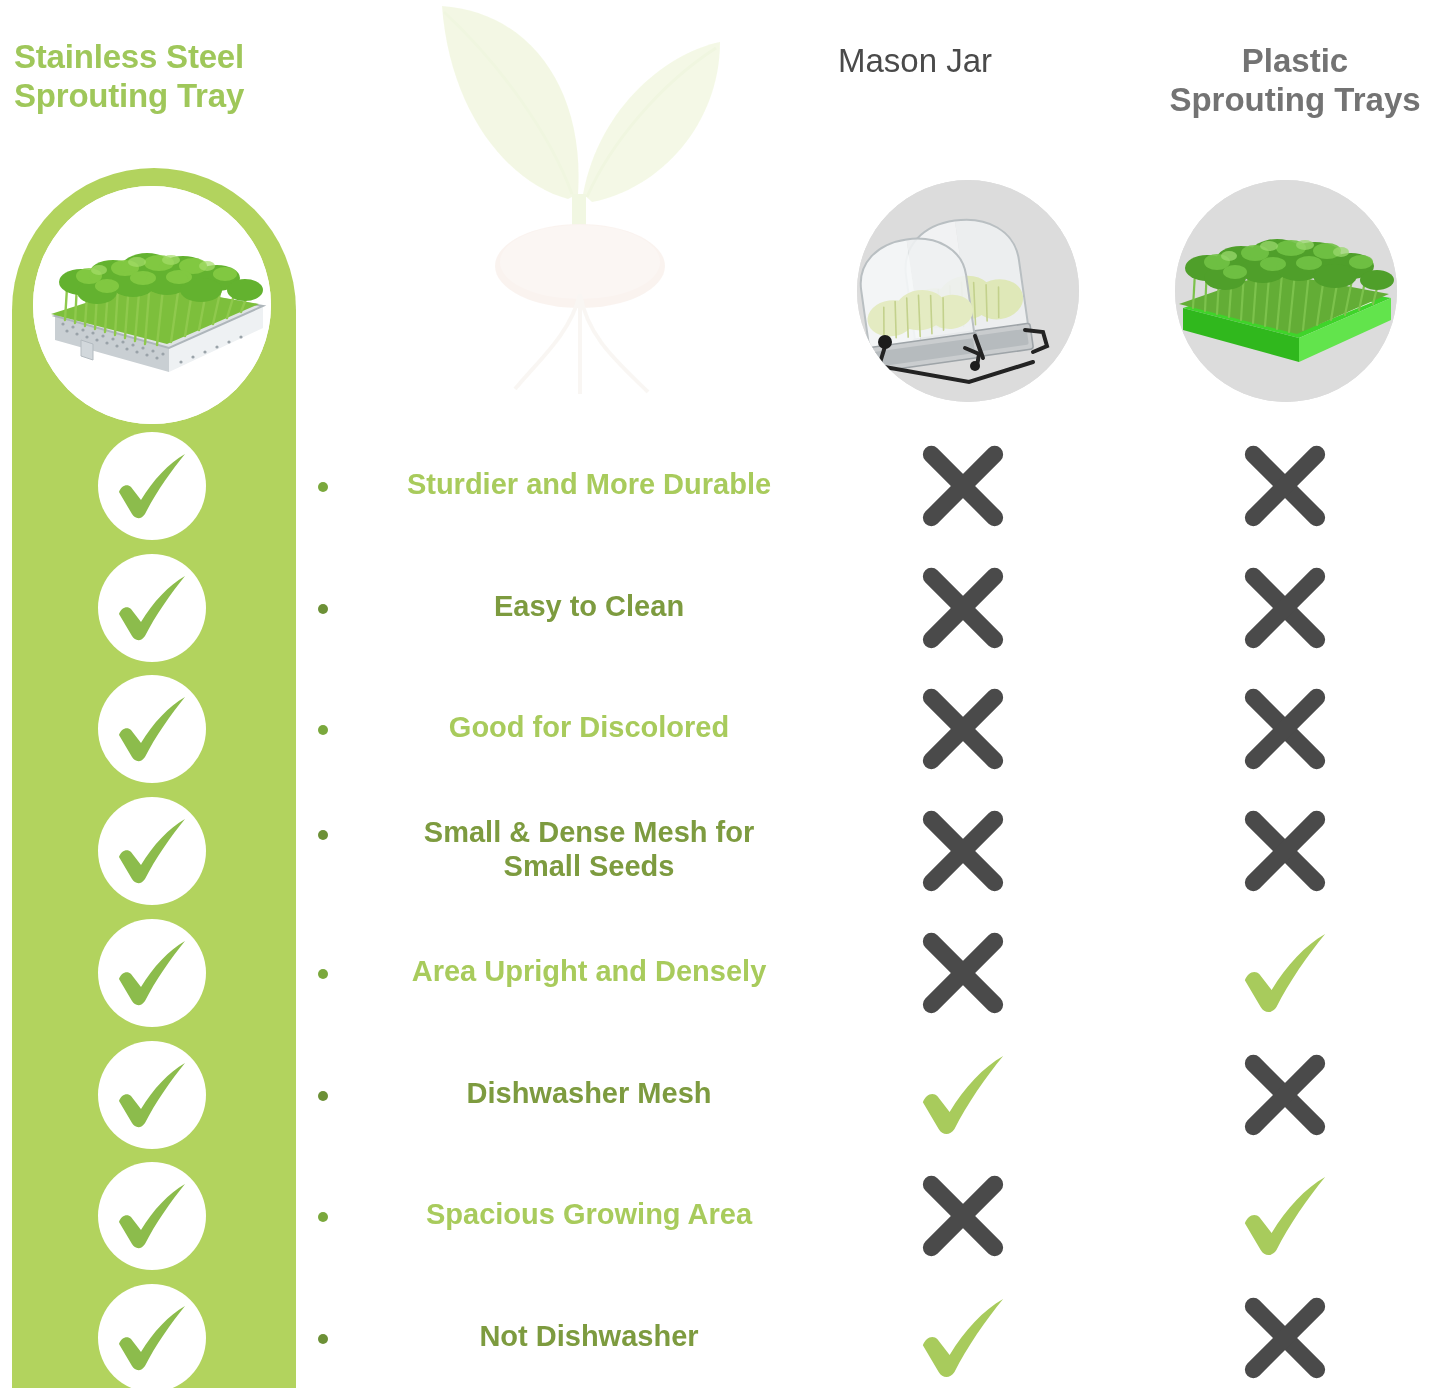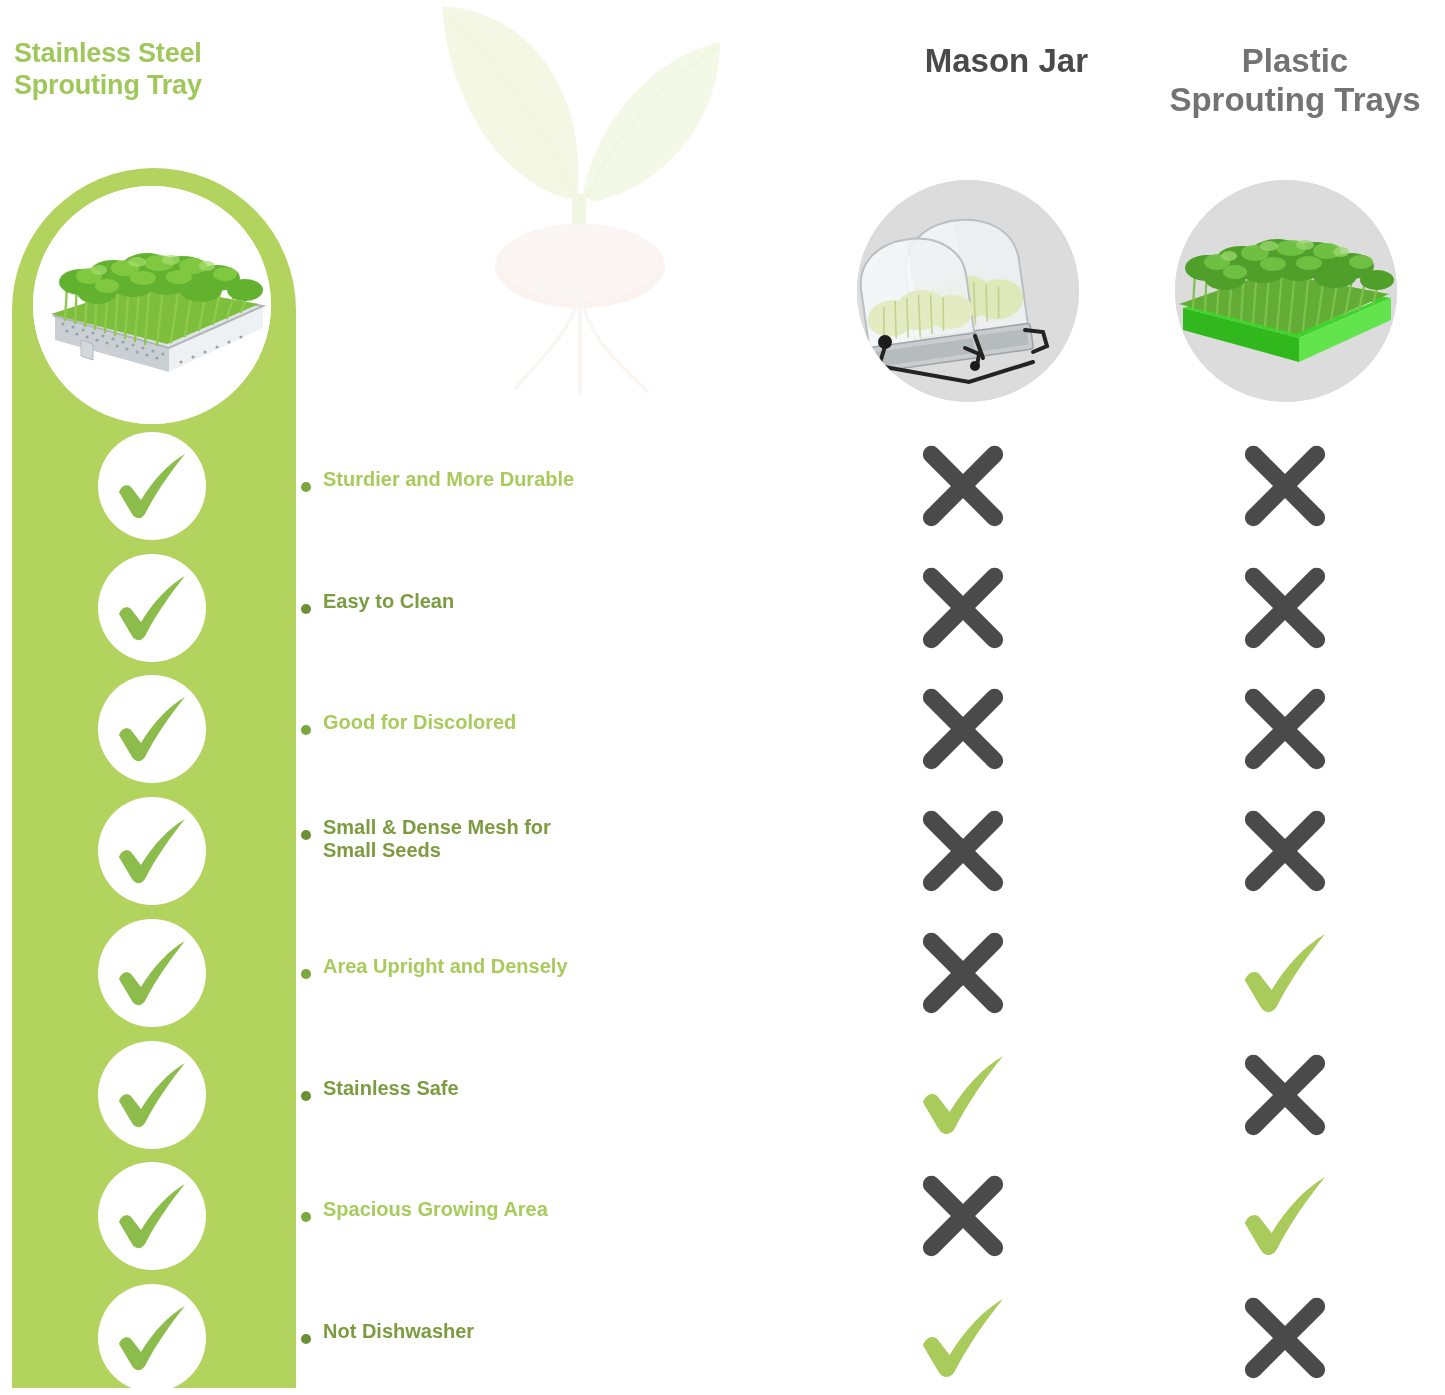--- a/index.html
+++ b/index.html
@@ -42,34 +42,34 @@
     border-top-right-radius: 142px;
   }
 
   
   .hdr-left {
     position: absolute;
     left: 14px;
     top: 38px;
     width: 330px;
     color: #9fc75a;
-    font-size: 27px;
+    font-size: 33px;
     font-weight: bold;
     line-height: 1.17;
     letter-spacing: -0.2px;
   }
   .hdr-mason {
     position: absolute;
     left: 838px;
     top: 42px;
     width: 250px;
-    text-align: right;
+    text-align: left;
     color: #4a4a4a;
     font-size: 33px;
-    font-weight: bold;
+    font-weight: normal;
     line-height: 1.17;
   }
   .hdr-plastic {
     position: absolute;
     left: 1150px;
     top: 42px;
     width: 290px;
     text-align: center;
     color: #737373;
     font-size: 33px;
@@ -112,27 +112,28 @@
     position: absolute;
     left: 17px;
     top: 20px;
     width: 74px;
     height: 68px;
   }
 
   
   .feature {
     position: absolute;
-    left: 301px;
+    left: 318px;
     width: 520px;
-    font-size: 20px;
+    font-size: 29px;
     font-weight: bold;
     line-height: 1.16;
     display: flex;
     align-items: flex-start;
+    text-align: center;
   }
   .feature .dot {
     flex: 0 0 auto;
     width: 10px;
     height: 10px;
     border-radius: 50%;
     margin-top: 14px;
     margin-right: 12px;
   }
   .feature.light { color: #a8cb5c; }
@@ -519,21 +520,21 @@
           <path d="M4 40 C 6 34, 12 31, 16 35 L 26 48 C 38 28, 54 11, 70 2 C 56 19, 40 42, 30 62 C 26 68, 20 67, 17 62 Z" fill="#a8cb5c"></path>
         </svg>
       </div>
       <div class="check-circle" style="top: 1041px;">
         <svg viewBox="0 0 74 68" width="74" height="68">
           <path d="M4 40 C 6 34, 12 31, 16 35 L 26 48 C 38 28, 54 11, 70 2 C 56 19, 40 42, 30 62 C 26 68, 20 67, 17 62 Z" fill="#8cbc4c"></path>
         </svg>
       </div>
       <div class="feature dark" style="top: 1077px;">
         <span class="dot"></span>
-        <span class="txt">Stainless Safe</span>
+        <span class="txt">Dishwasher Mesh</span>
       </div>
       <div class="mark col-mason" style="top: 1050px;">
         <svg viewBox="0 0 74 68" width="90" height="84">
           <path d="M4 40 C 6 34, 12 31, 16 35 L 26 48 C 38 28, 54 11, 70 2 C 56 19, 40 42, 30 62 C 26 68, 20 67, 17 62 Z" fill="#a8cb5c"></path>
         </svg>
       </div>
       <div class="mark col-plastic" style="top: 1050px;">
         <svg viewBox="0 0 74 74" width="90" height="90">
           <g stroke="#4a4a4a" stroke-width="14" stroke-linecap="round">
             <line x1="11" y1="11" x2="63" y2="63"></line>

